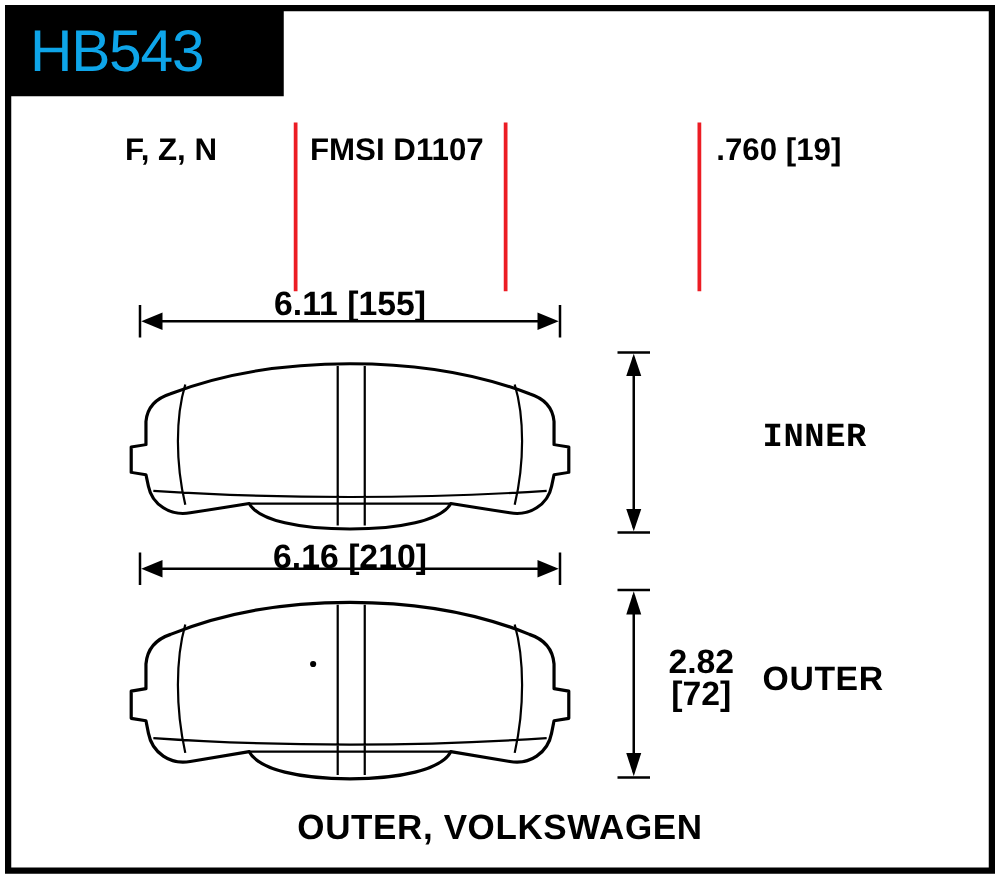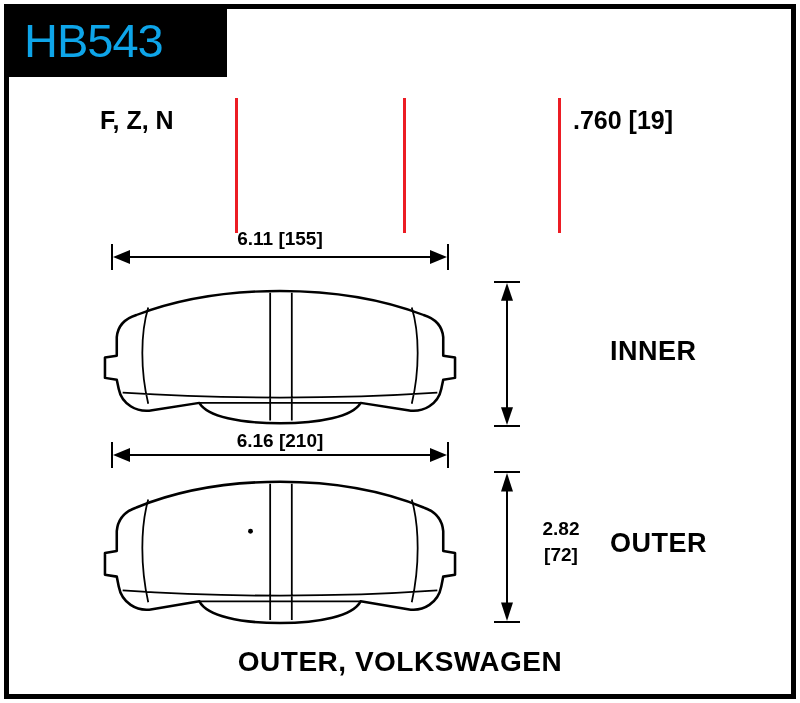--- a/index.html
+++ b/index.html
@@ -27,30 +27,30 @@
     position:absolute;top:106px;font-size:25px;font-weight:700;white-space:nowrap;
   }
   .compounds{left:100px;width:126px;text-align:left;}
   .fmsi{left:248px;}
   .thickness{left:573px;}
   .redline{
     position:absolute;top:98px;width:3px;height:135px;background:#ec1c24;
   }
   .rl1{left:235px;} .rl2{left:403px;} .rl3{left:558px;}
   .dim-text{
-    position:absolute;font-size:19px;font-weight:700;white-space:nowrap;
+    position:absolute;font-size:27px;font-weight:700;white-space:nowrap;
   }
   .wdim-text{left:170px;width:220px;text-align:center;}
   .wdim1{top:228px;} .wdim2{top:430px;}
   .vdim-text{width:66px;text-align:center;line-height:26px;left:528px;}
   .vdim-text1{top:326px;} .vdim-text2{top:516px;}
   .side-label{
     position:absolute;left:610px;font-size:27px;font-weight:700;letter-spacing:.5px;
   }
-  .inner-label{top:336px;} .outer-label{top:528px;}
+  .inner-label{top:336px;font-family:Liberation Mono, monospace;} .outer-label{top:528px;}
   .footer-text{
     position:absolute;left:0;right:0;top:646px;text-align:center;
     font-size:28px;font-weight:700;letter-spacing:.5px;
   }
   svg{position:absolute;overflow:visible;}
   svg .outline{fill:none;stroke:#000;stroke-width:2.6;stroke-linejoin:round;}
   svg .detail{fill:none;stroke:#000;stroke-width:1.8;}
   svg .dimline{fill:none;stroke:#000;stroke-width:2;}
   svg .ah{fill:#000;stroke:none;}
 </style>
@@ -59,20 +59,21 @@
 
 <div class="stage">
 
   <div class="frame"></div>
 
   <div class="part-box">
     <span class="part-number">HB543</span>
   </div>
 
   <div class="hdr-text compounds">F, Z, N</div>
+  <div class="hdr-text fmsi">FMSI D1107</div>
   <div class="hdr-text thickness">.760 [19]</div>
 
   <div class="redline rl1"></div>
   <div class="redline rl2"></div>
   <div class="redline rl3"></div>
 
   <div class="dim-text wdim-text wdim1">6.11 [155]</div>
   <svg style="left:110px;top:244px;" width="340" height="26" viewBox="0 0 340 26">
     <path class="dimline" d="M2,0 L2,26 M338,0 L338,26 M6,13 L334,13"></path>
     <polygon class="ah" points="3,13 20,6 20,20"></polygon>

